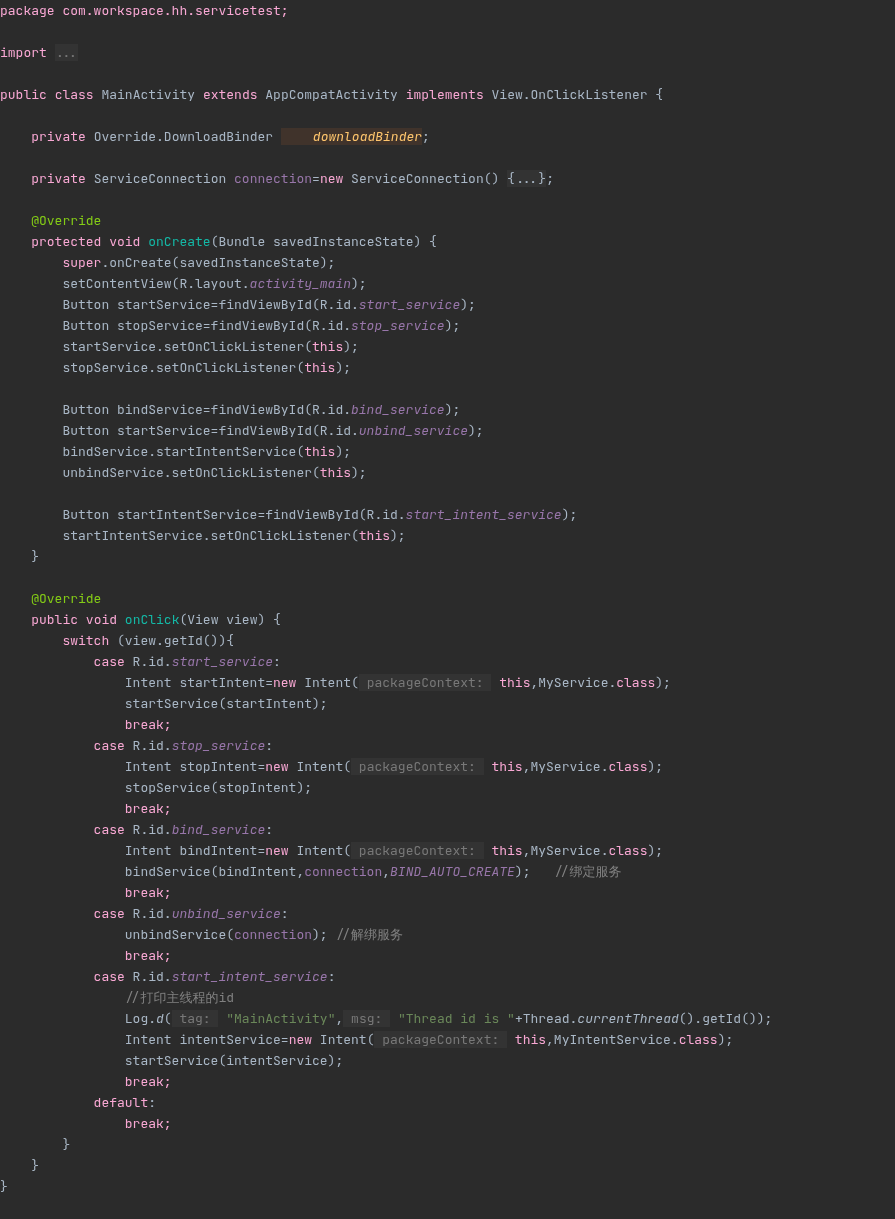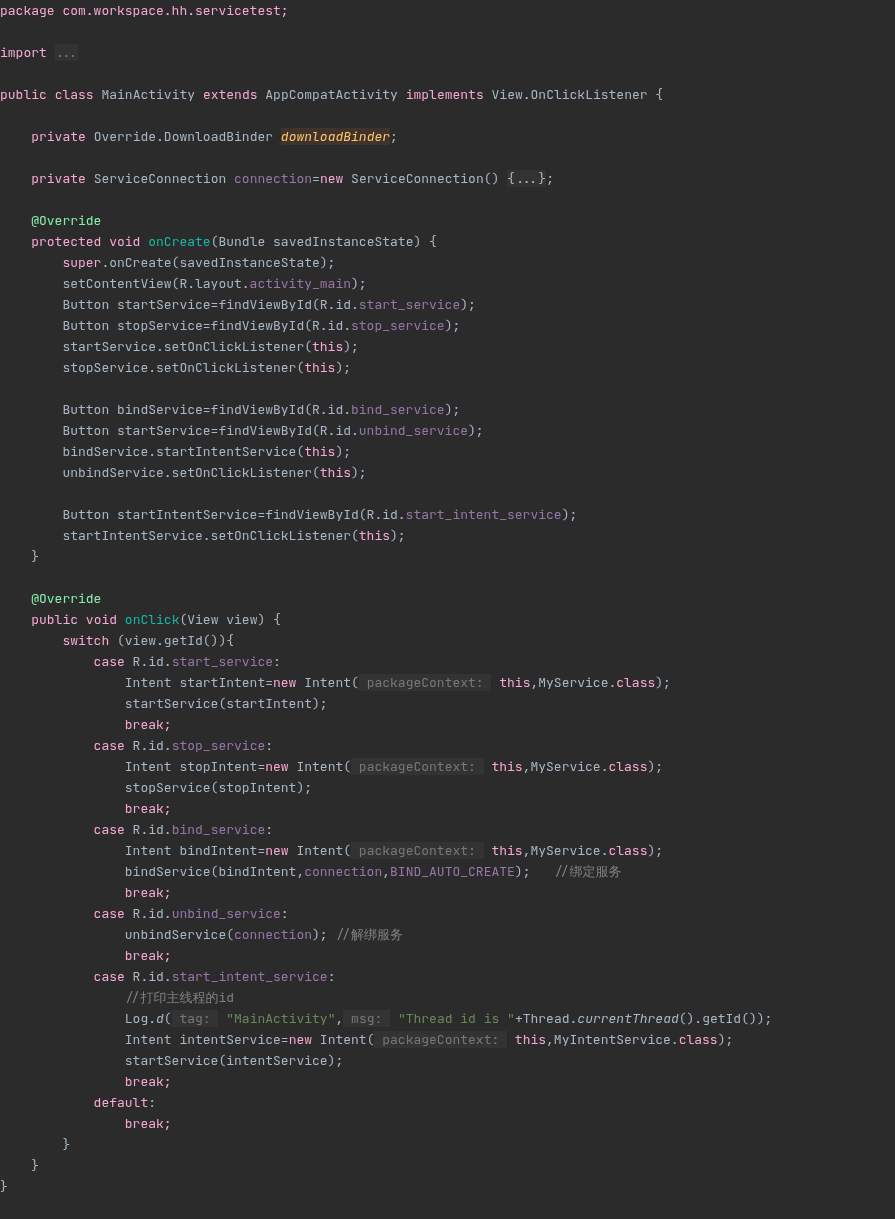--- a/index.html
+++ b/index.html
@@ -15,26 +15,26 @@
     font-size: 13px;
     line-height: 21px;
     background: #2b2b2b;
     color: #a9b7c6;
     white-space: pre;
     overflow: hidden;
   }
   .kw   { color: #f9a8d4; }
   .str  { color: #6a8759; }
   .cmt  { color: #808080; }
-  .ann  { color: #86efac; margin-top: 8px; }
+  .ann  { color: #84cc16; margin-top: 8px; }
   .mbr  { color: #9876aa; }
-  .stat { color: #9876aa; }
+  .stat { color: #9876aa; font-style: italic; }
   .hint { color: #787878; }
   .hbox { background: #333333; }
-  .hfld { background: #40332b; color:#ffc66d; font-style: italic; }
+  .hfld { background: #40332b; color:#ffc66d; font-style: italic; padding-left: 32px; }
   .decl { color: #14b8a6; }
   .ital { font-style: italic; }
 </style>
 </head>
 <body>
 
 <pre><span class="kw">package com.workspace.hh.servicetest;</span>
 
 <span class="kw">import</span> <span class="hbox hint">...</span>
 

